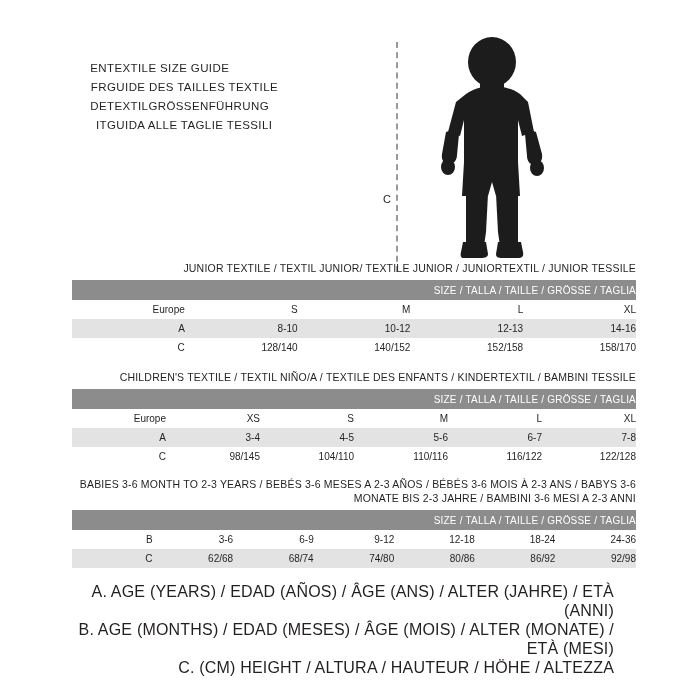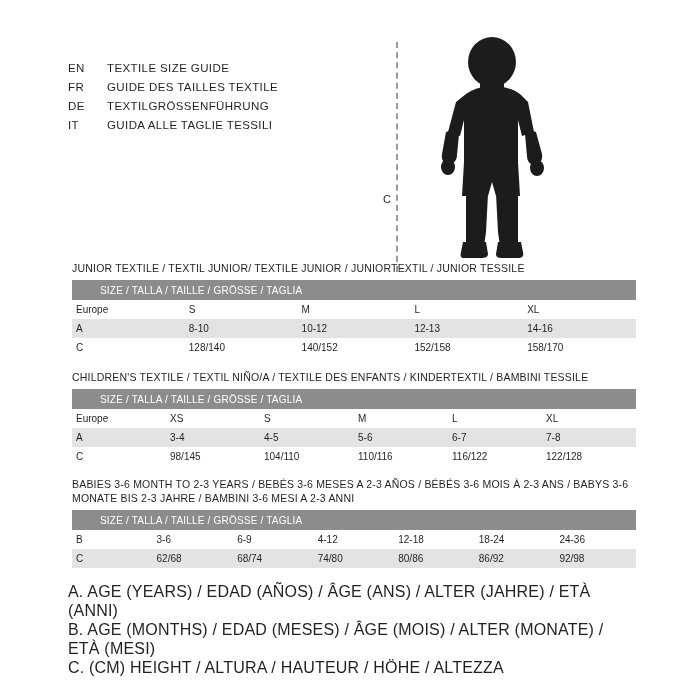--- a/index.html
+++ b/index.html
@@ -12,20 +12,21 @@
     background: #ffffff;
     font-family: "Liberation Sans", sans-serif;
     color: #231f20;
     overflow: hidden;
   }
   .page {
     position: relative;
     width: 614px;
     height: 700px;
     box-sizing: border-box;
+    text-align: right;
   }
 
   
   .lang-block {
     position: absolute;
     left: 68px;
     top: 62px;
     font-size: 11.5px;
     letter-spacing: 0.4px;
   }
@@ -261,21 +262,21 @@
     <div class="section-title">Babies 3-6 month to 2-3 years / Bebés 3-6 meses a 2-3 años / Bébés 3-6 mois à 2-3 ans / Babys 3-6 monate bis 2-3 jahre / Bambini 3-6 mesi a 2-3 anni</div>
     <table class="size-table">
       <tbody>
           <tr class="head-row">
         <td colspan="7">Size / Talla / Taille / Grösse / Taglia</td>
       </tr>
       <tr class="plain">
         <td class="label-col">B</td>
         <td>3-6</td>
         <td>6-9</td>
-        <td>4-12</td>
+        <td>9-12</td>
         <td>12-18</td>
         <td>18-24</td>
         <td>24-36</td>
       </tr>
       <tr class="alt">
         <td class="label-col">C</td>
         <td>62/68</td>
         <td>68/74</td>
         <td>74/80</td>
         <td>80/86</td>

